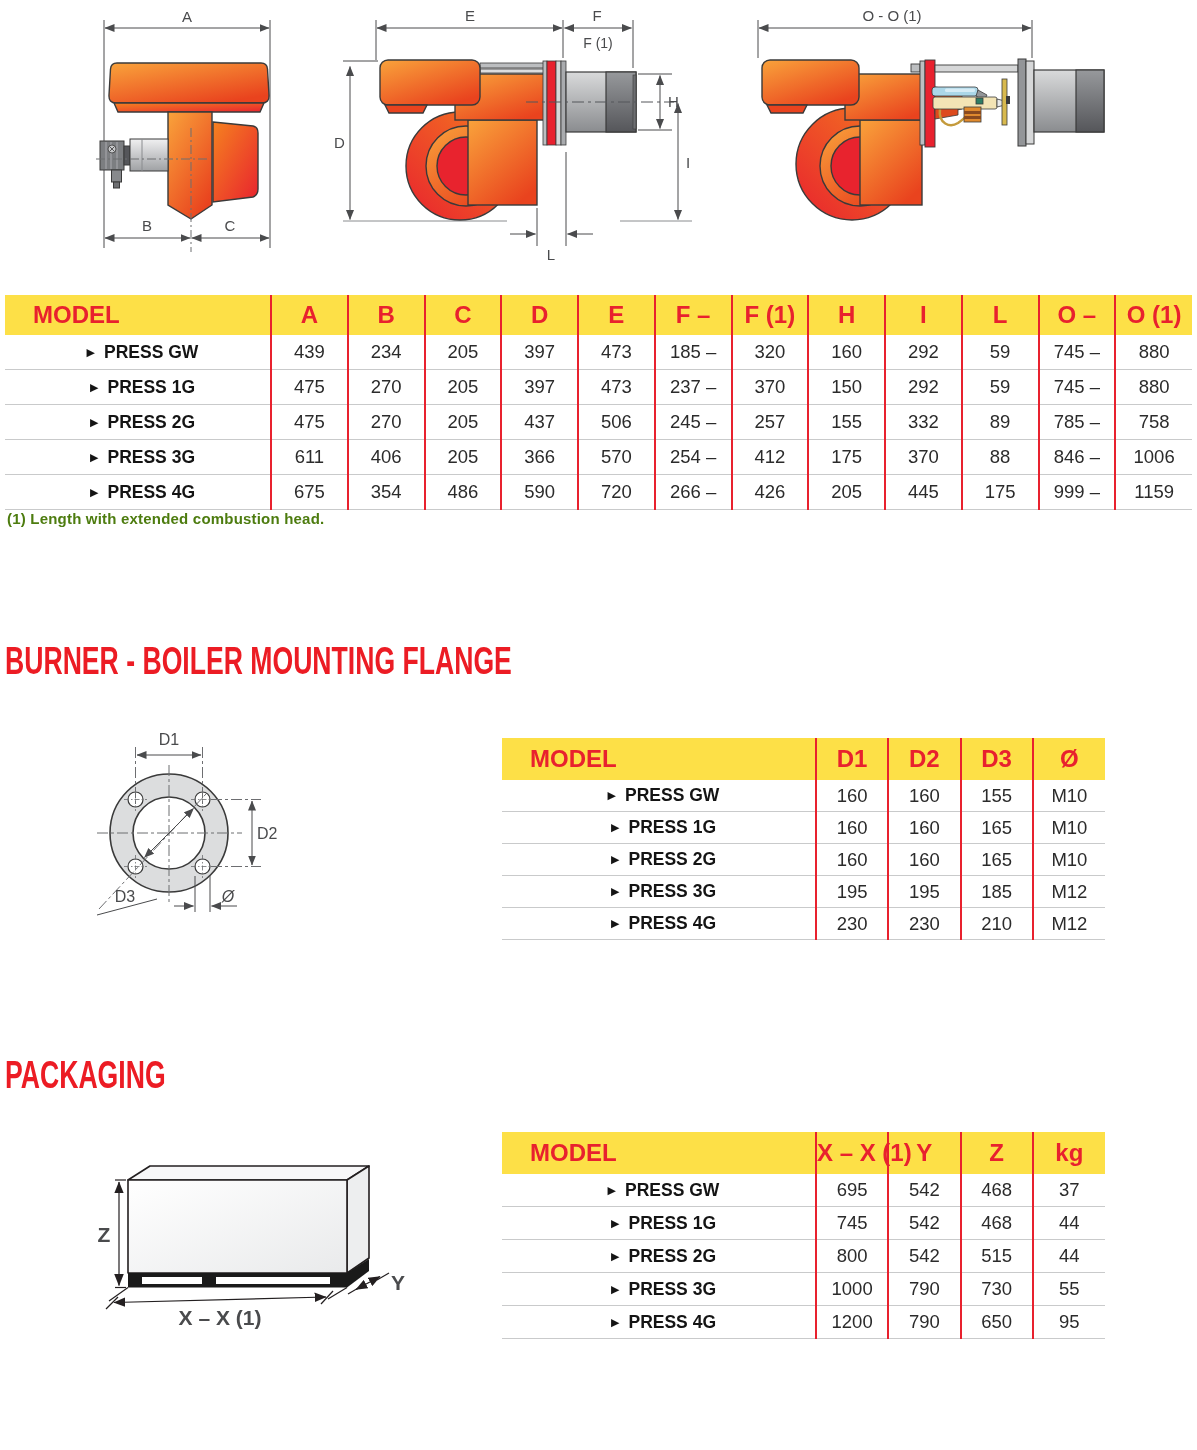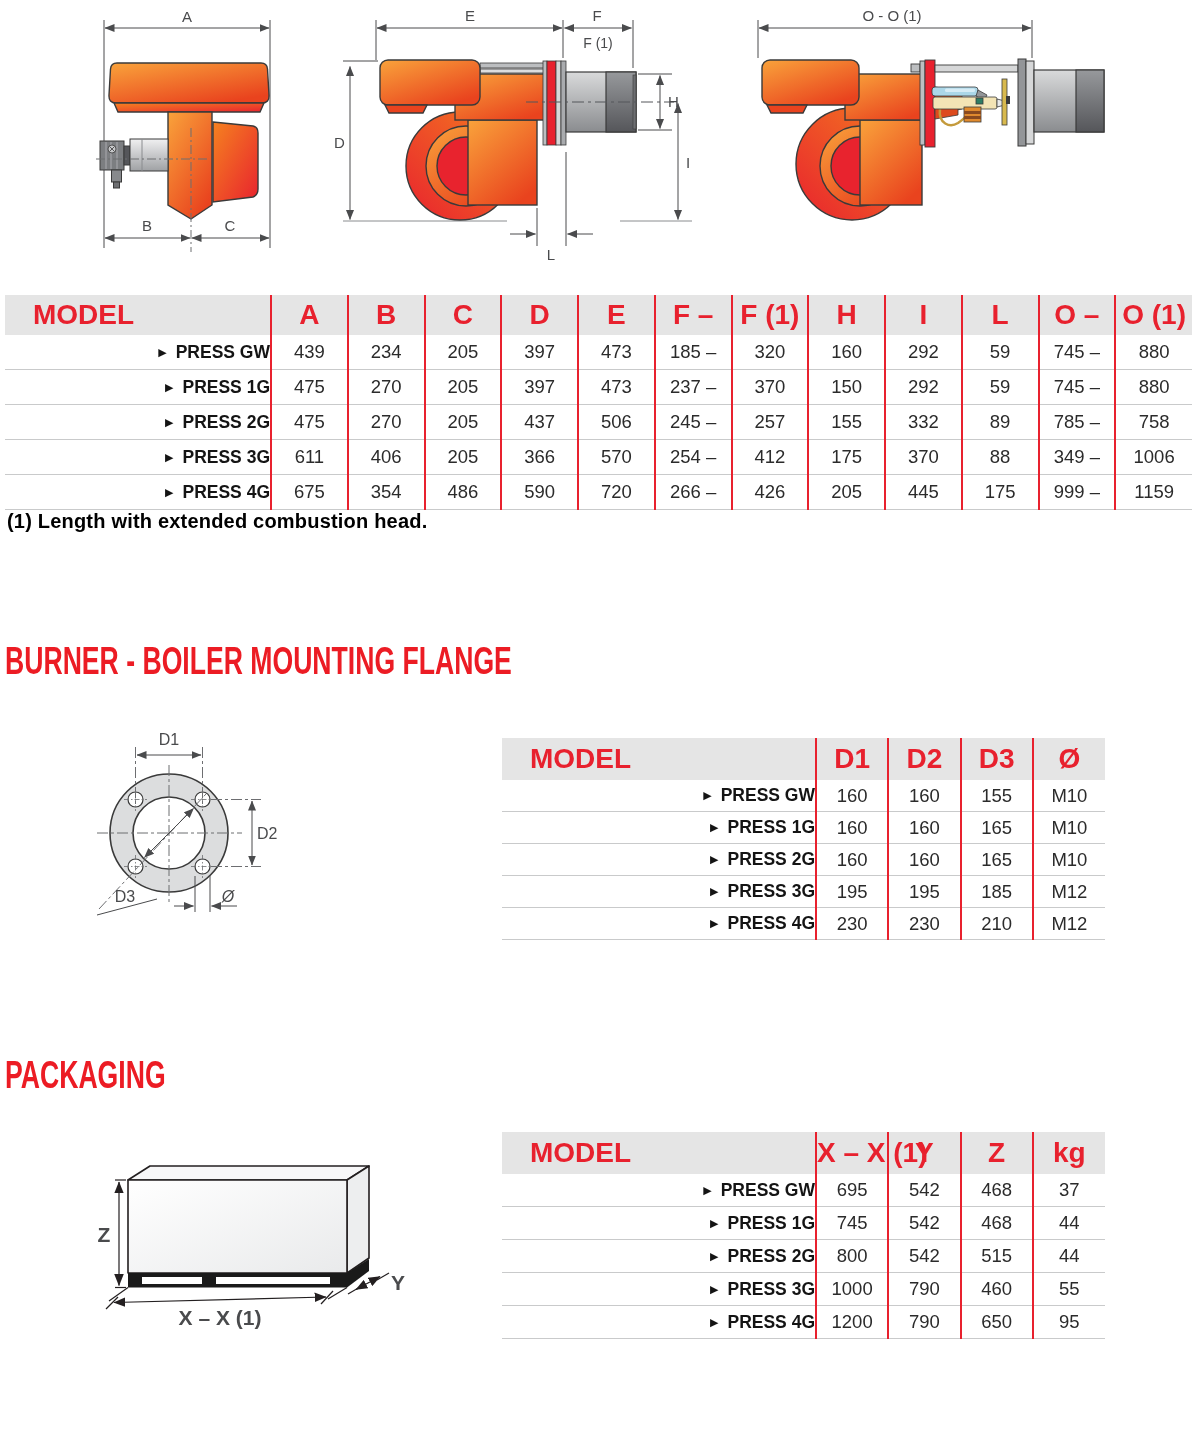--- a/index.html
+++ b/index.html
@@ -6,50 +6,50 @@
   body{
     width:1197px;height:1450px;position:relative;background:#ffffff;
     font-family:"Liberation Sans",sans-serif;overflow:hidden;
   }
   .abs{position:absolute;}
 
   
   .table-wrap{position:absolute;}
   .dim-table{border-collapse:collapse;table-layout:fixed;width:100%;}
   .dim-table th{
-    background:#e5e5e5;color:#E8212E;font-size:28px;font-weight:bold;
+    background:#fde047;color:#E8212E;font-size:24px;font-weight:bold;
     height:40px;text-align:center;padding:0;white-space:nowrap;
   }
   .dim-table td{
     font-size:18.5px;color:#2B2B2B;text-align:center;height:34px;padding:0;white-space:nowrap;
   }
   .dim-table tbody tr{border-bottom:1px solid #C9CACB;}
   .dim-table td + td, .dim-table th + th{border-left:2px solid #E8212E;}
   .dim-table th.model-col{text-align:left;padding-left:28px;}
   .dim-table td.model-col{
-    text-align:right;font-weight:bold;color:#141414;padding-left:10px;font-size:17.5px;
+    text-align:center;font-weight:bold;color:#141414;padding-left:10px;font-size:17.5px;
   }
   .marker{font-family:"DejaVu Sans",sans-serif;font-size:11px;margin-right:9px;vertical-align:2px;color:#141414;}
 
   #dims-table-wrap{left:5px;top:295px;width:1187px;}
   #dims-table-wrap .model-col{width:237px;}
 
   #flange-table-wrap{left:502px;top:738px;width:603px;}
   #flange-table-wrap .model-col{width:285px;}
   #flange-table-wrap th{height:42px;}
   #flange-table-wrap td{height:31px;}
 
   #packaging-table-wrap{left:502px;top:1132px;width:603px;}
   #packaging-table-wrap .model-col{width:285px;}
   #packaging-table-wrap th{height:42px;}
   #packaging-table-wrap td{height:32px;}
 
   
   .footnote{
-    position:absolute;font-size:20px;font-weight:700;color:#000000;letter-spacing:.2px;
+    position:absolute;font-size:15px;font-weight:700;color:#4d7c0f;letter-spacing:.2px;
   }
   .section-heading{
     position:absolute;font-size:38px;font-weight:700;color:#EC1C24;line-height:1;
     transform:scaleX(.70);transform-origin:left top;white-space:nowrap;letter-spacing:0;
   }
 
   
   svg text{font-family:"Liberation Sans",sans-serif;fill:#4A4B4D;}
 </style>
 </head>
@@ -349,21 +349,21 @@
           <td>611</td>
           <td>406</td>
           <td>205</td>
           <td>366</td>
           <td>570</td>
           <td>254 –</td>
           <td>412</td>
           <td>175</td>
           <td>370</td>
           <td>88</td>
-          <td>349 –</td>
+          <td>846 –</td>
           <td>1006</td>
         </tr>
         <tr>
           <td class="model-col"><span class="marker">▶</span><span>PRESS 4G</span></td>
           <td>675</td>
           <td>354</td>
           <td>486</td>
           <td>590</td>
           <td>720</td>
           <td>266 –</td>
@@ -562,21 +562,21 @@
           <td class="model-col"><span class="marker">▶</span><span>PRESS 2G</span></td>
           <td>800</td>
           <td>542</td>
           <td>515</td>
           <td>44</td>
         </tr>
         <tr>
           <td class="model-col"><span class="marker">▶</span><span>PRESS 3G</span></td>
           <td>1000</td>
           <td>790</td>
-          <td>460</td>
+          <td>730</td>
           <td>55</td>
         </tr>
         <tr>
           <td class="model-col"><span class="marker">▶</span><span>PRESS 4G</span></td>
           <td>1200</td>
           <td>790</td>
           <td>650</td>
           <td>95</td>
         </tr>
       </tbody>

